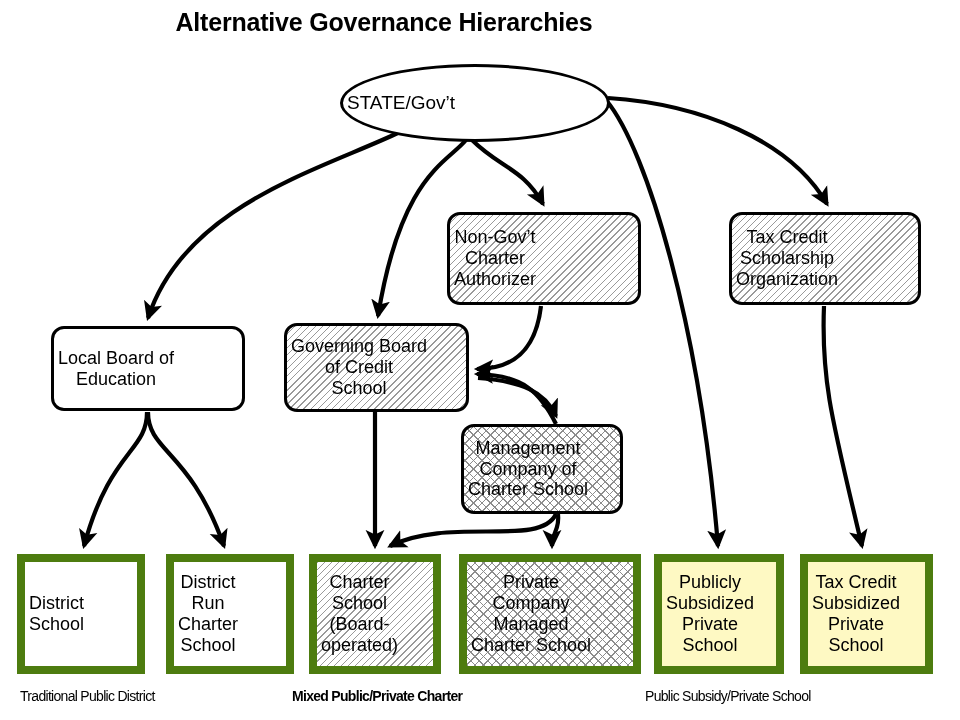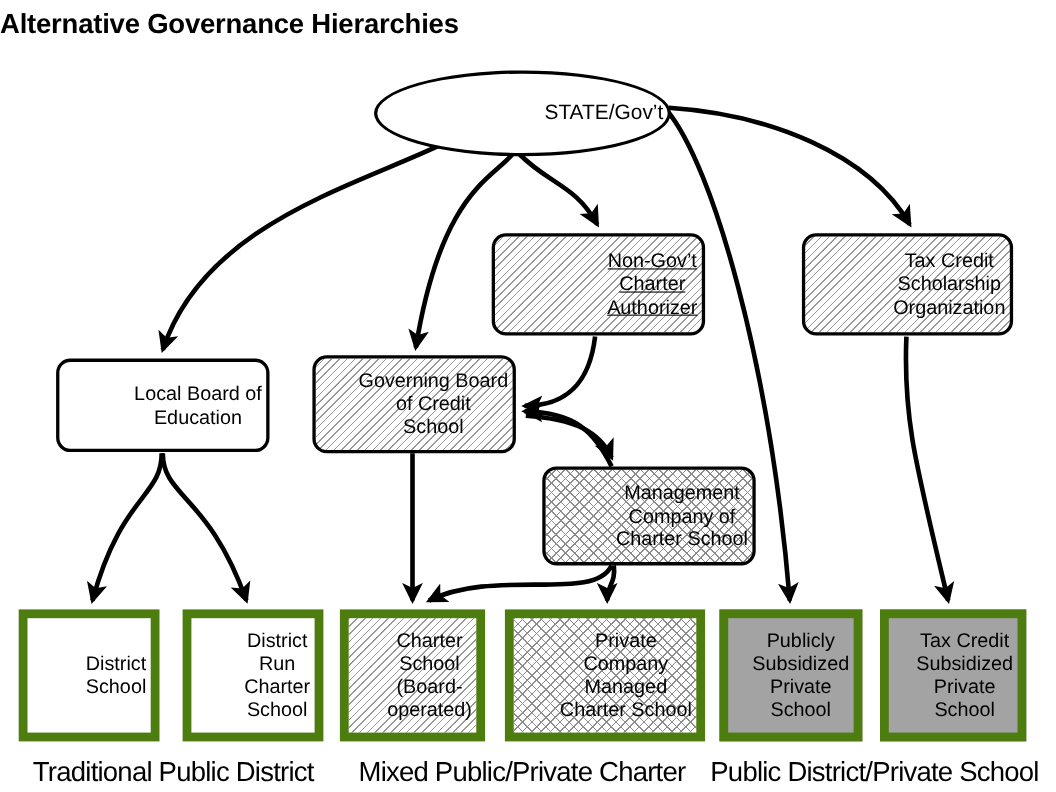--- a/index.html
+++ b/index.html
@@ -17,39 +17,40 @@
     width: 960px;
     height: 720px;
     background: #ffffff;
     overflow: hidden;
   }
   #diagram-title {
     position: absolute;
     left: 0;
     top: 8px;
     width: 768px;
+    text-align: center;
     font-size: 25px;
     font-weight: bold;
     letter-spacing: -0.2px;
     color: #000000;
   }
   #edges {
     position: absolute;
     left: 0;
     top: 0;
     width: 960px;
     height: 720px;
     pointer-events: none;
   }
   .node {
     position: absolute;
     box-sizing: border-box;
     display: flex;
     align-items: center;
-    justify-content: flex-end;
+    justify-content: flex-start;
     text-align: center;
     color: #000000;
     line-height: 1.16;
     z-index: 3;
   }
   .node .nodelabel {
     position: relative;
     z-index: 2;
     padding: 0 4px;
     white-space: pre-line;
@@ -67,38 +68,37 @@
     font-size: 18px;
   }
   .sharp-node {
     border: 8px solid #4d7c0f;
     border-radius: 0;
     background: #ffffff;
     font-size: 18px;
   }
   
   .fill-white { background-color: #ffffff; }
-  .fill-gray  { background-color: #a3a3a3; }
+  .fill-gray  { background-color: #fef9c3; }
   .fill-diag {
     background-color: #ffffff;
     background-image: repeating-linear-gradient(
         135deg,
         #9a9a9a 0px, #9a9a9a 1px,
         #ffffff 1px, #ffffff 5px);
   }
   .fill-cross {
     background-color: #ffffff;
     background-image:
       repeating-linear-gradient(135deg, #8d8d8d 0px, #8d8d8d 1px, rgba(255,255,255,0) 1px, rgba(255,255,255,0) 6px),
       repeating-linear-gradient(45deg,  #8d8d8d 0px, #8d8d8d 1px, rgba(255,255,255,0) 1px, rgba(255,255,255,0) 6px);
   }
   .caption {
     position: absolute;
-    text-align: center;
-    font-size: 25px;
+    font-size: 14px;
     color: #000000;
     letter-spacing: -0.7px;
     white-space: nowrap;
     z-index: 3;
   }
 </style>
 </head>
 <body>
 
 <div id="stage">
@@ -140,40 +140,40 @@
       <path d="M 558 514 C 560 530, 552 532, 552 546"></path>
 
       <path d="M 824 306 C 821 380, 832 420, 862 546"></path>
     </g>
   </svg>
 
   <div id="node-layer">
       <div class="node ellipse-node fill-white" style="left: 340px; top: 64px; width: 270px; height: 78px;">
         <span class="nodelabel">STATE/Gov’t</span>
       </div>
-      <div class="node rounded-node fill-diag" style="left: 447px; top: 212px; width: 194px; height: 93px; text-decoration: underline;">
+      <div class="node rounded-node fill-diag" style="left: 447px; top: 212px; width: 194px; height: 93px;">
         <span class="nodelabel">Non-Gov’t
 Charter
 Authorizer</span>
       </div>
       <div class="node rounded-node fill-diag" style="left: 729px; top: 212px; width: 192px; height: 93px;">
         <span class="nodelabel">Tax Credit
 Scholarship
 Organization</span>
       </div>
       <div class="node rounded-node fill-white" style="left: 51px; top: 326px; width: 194px; height: 85px;">
         <span class="nodelabel">Local Board of
 Education</span>
       </div>
       <div class="node rounded-node fill-diag" style="left: 284px; top: 323px; width: 185px; height: 89px;">
         <span class="nodelabel">Governing Board
 of Credit
 School</span>
       </div>
-      <div class="node rounded-node fill-cross" style="left: 461px; top: 424px; width: 194px; height: 90px; margin-left: 32px;">
+      <div class="node rounded-node fill-cross" style="left: 461px; top: 424px; width: 162px; height: 90px;">
         <span class="nodelabel">Management
 Company of
 Charter School</span>
       </div>
       <div class="node sharp-node fill-white" style="left: 17px; top: 554px; width: 128px; height: 120px;">
         <span class="nodelabel">District
 School</span>
       </div>
       <div class="node sharp-node fill-white" style="left: 166px; top: 554px; width: 128px; height: 120px;">
         <span class="nodelabel">District
@@ -202,17 +202,17 @@
       <div class="node sharp-node fill-gray" style="left: 800px; top: 554px; width: 133px; height: 120px;">
         <span class="nodelabel">Tax Credit
 Subsidized
 Private
 School</span>
       </div>
     </div>
 
   <div id="caption-layer">
       <div class="caption" style="left: 20px; top: 688px; width: 275px;">Traditional Public District</div>
-      <div class="caption" style="left: 308px; top: 688px; width: 333px;">Mixed Public/Private Charter</div>
-      <div class="caption" style="left: 645px; top: 688px; width: 300px;">Public District/Private School</div>
+      <div class="caption" style="left: 292px; top: 688px; width: 333px; font-weight: bold;">Mixed Public/Private Charter</div>
+      <div class="caption" style="left: 645px; top: 688px; width: 300px;">Public Subsidy/Private School</div>
     </div>
 
 </div>
 
 </body></html>

